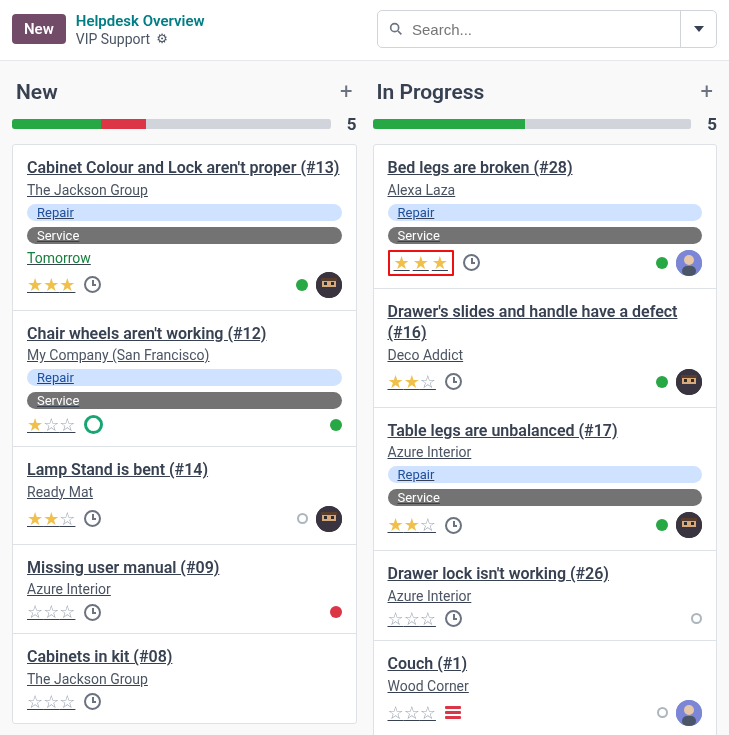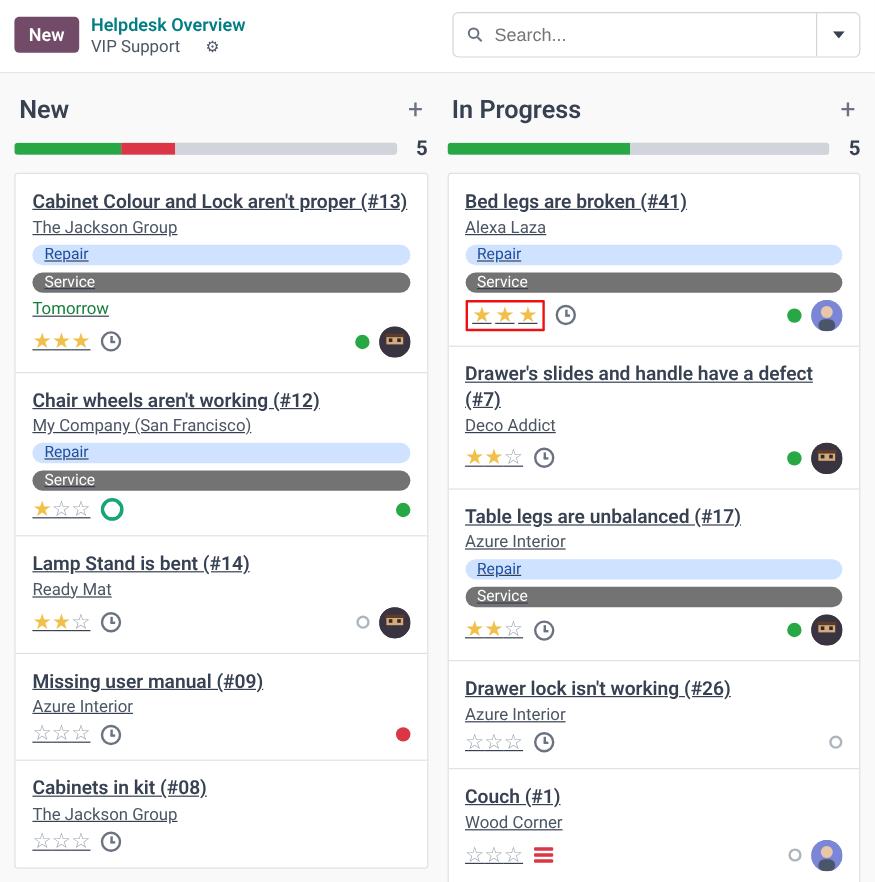--- a/index.html
+++ b/index.html
@@ -1,21 +1,21 @@
 <!DOCTYPE html>
 <html><head>
 <meta charset="utf-8">
 <style>
   * { box-sizing: border-box; margin: 0; padding: 0; }
   body { font-family: -apple-system, BlinkMacSystemFont, "Segoe UI", Roboto, sans-serif; font-size: 14px; color: #374151; background: #f9f9f9; width: 729px; }
   .topbar { display: flex; align-items: center; padding: 10px 12px 12px 12px; background: #fff; border-bottom: 1px solid #e5e7eb; gap: 10px; }
   .new-badge { background: #714b67; color: #fff; font-weight: 600; padding: 6px 12px; border-radius: 4px; font-size: 15px; }
   .breadcrumb-box { flex: 0 0 auto; }
   .bc-top { color: #017e84; font-weight: 600; font-size: 15px; }
-  .bc-bot { color: #4b5563; font-size: 14px; margin-top: 1px; display: flex; align-items: center; gap: 21px; }
+  .bc-bot { color: #4b5563; font-size: 14px; margin-top: 1px; display: flex; align-items: center; gap: 6px; }
   .search-wrap { margin-left: auto; display: flex; align-items: center; border: 1px solid #d1d5db; border-radius: 5px; background: #fff; height: 38px; width: 340px; }
   .search-inner { display: flex; align-items: center; flex: 1; padding: 0 10px; gap: 8px; color: #6b7280; }
   .search-inner input { border: none; outline: none; flex: 1; font-size: 15px; color: #374151; background: transparent; }
   .search-caret { width: 36px; height: 100%; border-left: 1px solid #d1d5db; display: flex; align-items: center; justify-content: center; color: #374151; }
 
   .board { display: flex; gap: 16px; padding: 12px; align-items: flex-start; }
   .col { flex: 1; min-width: 0; }
   .col-header { display: flex; align-items: center; padding: 6px 4px 10px 4px; }
   .col-title { font-size: 21px; font-weight: 600; color: #374151; flex: 1; }
   .col-plus { color: #6b7280; font-size: 22px; font-weight: 400; }
@@ -203,21 +203,21 @@
       </div>
       <div class="progress-row">
         <div class="progress-bar">
           <div class="pg green" style="width: 48%;"></div>
           <div class="pg grey" style="width: 52%;"></div>
         </div>
         <div class="progress-count">5</div>
       </div>
       <div class="cards">
         <div class="card">
-          <div class="card-title">Bed legs are broken (#41)</div>
+          <div class="card-title">Bed legs are broken (#28)</div>
           <div class="card-sub">Alexa Laza</div>
           <div class="tags">
             <span class="tag repair">Repair</span>
             <span class="tag service">Service</span>
           </div>
           <div class="card-footer">
             <div class="stars">
               <span class="highlight-box">
                 <span class="star filled">★</span>
                 <span class="star filled">★</span>
@@ -231,21 +231,21 @@
                 <svg viewBox="0 0 26 26">
                   <rect width="26" height="26" fill="#7b87d6"></rect>
                   <circle cx="13" cy="10" r="5" fill="#e8c7a8"></circle>
                   <rect x="6" y="16" width="14" height="10" rx="5" fill="#4a5568"></rect>
                 </svg>
               </span>
             </div>
           </div>
         </div>
         <div class="card">
-          <div class="card-title">Drawer's slides and handle have a defect (#7)</div>
+          <div class="card-title">Drawer's slides and handle have a defect (#16)</div>
           <div class="card-sub">Deco Addict</div>
           <div class="card-footer">
             <div class="stars">
               <span class=""><span class="star filled">★</span><span class="star filled">★</span><span class="star empty">☆</span></span>
               <span class="clock"></span>
             </div>
             <div class="right-side">
               <span class="state-dot green"></span>
               <span class="avatar pix">
                 <svg viewBox="0 0 26 26">

